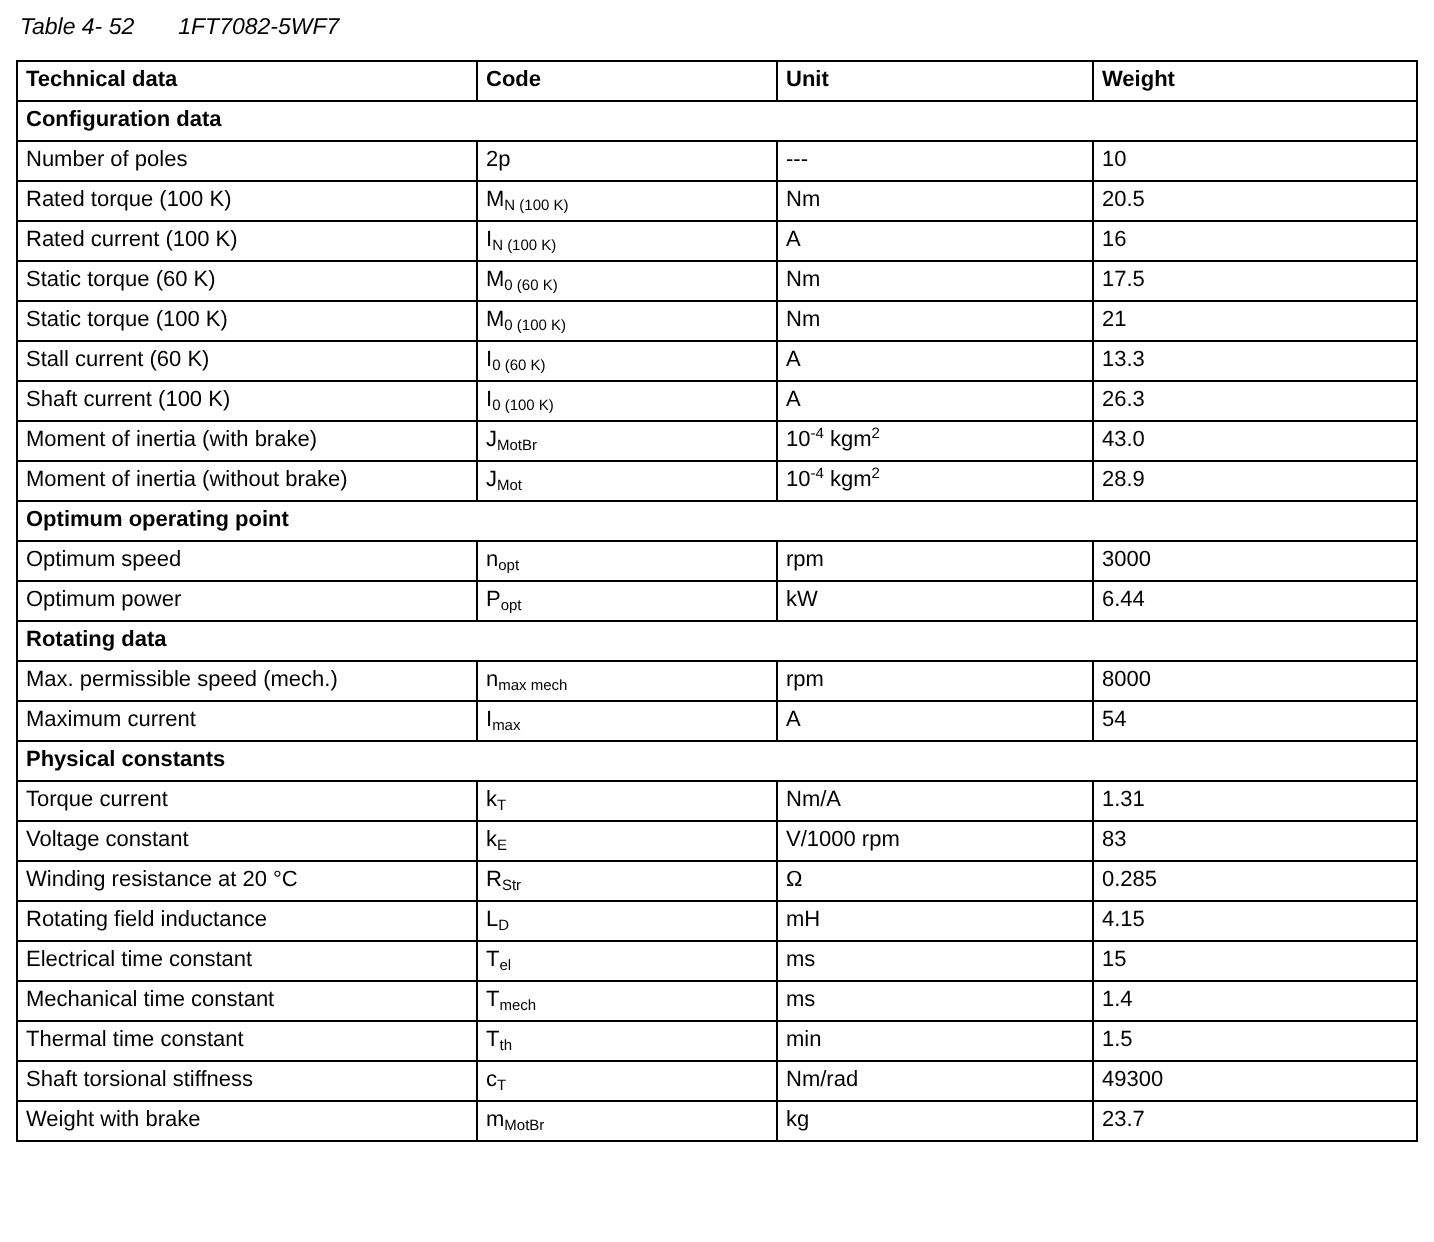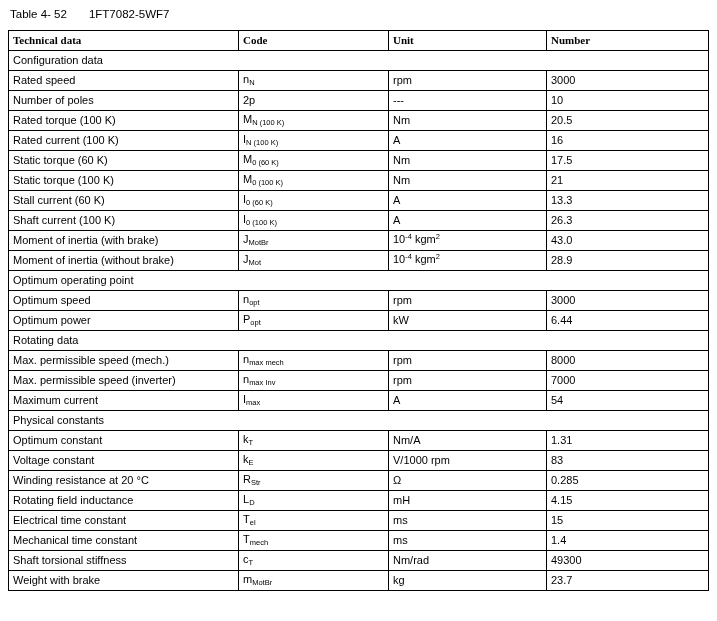--- a/index.html
+++ b/index.html
@@ -20,20 +20,21 @@
     height: 621px;
     box-sizing: border-box;
   }
   .caption {
     position: absolute;
     left: 10px;
     top: 8px;
     font-size: 11.5px;
     color: #000;
     white-space: nowrap;
+    font-style: italic;
   }
   .caption .cap-num {
     margin-right: 22px;
   }
   table.spec {
     position: absolute;
     left: 8px;
     top: 30px;
     width: 700px;
     border-collapse: collapse;
@@ -49,24 +50,23 @@
     overflow: hidden;
     white-space: nowrap;
   }
   .col-a { width: 230px; }
   .col-b { width: 150px; }
   .col-c { width: 158px; }
   .col-d { width: 162px; }
 
   tr.header td {
     font-weight: bold;
-    font-family: Liberation Serif, serif;
   }
   tr.section td {
-    font-weight: normal;
+    font-weight: bold;
   }
   .section-cell {
     font-weight: bold;
   }
   sub {
     font-size: 7.5px;
     vertical-align: baseline;
     position: relative;
     top: 2px;
   }
@@ -94,30 +94,24 @@
       <col class="col-a">
         <col class="col-b">
         <col class="col-c">
         <col class="col-d">
     </colgroup>
     <tbody id="table-body">
         <tr class="header">
           <td>Technical data</td>
           <td>Code</td>
           <td>Unit</td>
-          <td>Number</td>
+          <td>Weight</td>
         </tr>
         <tr class="section">
           <td class="section-cell" colspan="4">Configuration data</td>
-        </tr>
-        <tr>
-          <td>Rated speed</td>
-          <td><span class="codeitalic">n</span><sub>N</sub></td>
-          <td>rpm</td>
-          <td>3000</td>
         </tr>
         <tr>
           <td>Number of poles</td>
           <td><span class="codeitalic">2p</span></td>
           <td>---</td>
           <td>10</td>
         </tr>
         <tr>
           <td>Rated torque (100 K)</td>
           <td><span class="codeitalic">M</span><sub>N (100 K)</sub></td>
@@ -184,36 +178,30 @@
         <tr class="section">
           <td class="section-cell" colspan="4">Rotating data</td>
         </tr>
         <tr>
           <td>Max. permissible speed (mech.)</td>
           <td><span class="codeitalic">n</span><sub>max mech</sub></td>
           <td>rpm</td>
           <td>8000</td>
         </tr>
         <tr>
-          <td>Max. permissible speed (inverter)</td>
-          <td><span class="codeitalic">n</span><sub>max Inv</sub></td>
-          <td>rpm</td>
-          <td>7000</td>
-        </tr>
-        <tr>
           <td>Maximum current</td>
           <td><span class="codeitalic">I</span><sub>max</sub></td>
           <td>A</td>
           <td>54</td>
         </tr>
         <tr class="section">
           <td class="section-cell" colspan="4">Physical constants</td>
         </tr>
         <tr>
-          <td>Optimum constant</td>
+          <td>Torque current</td>
           <td><span class="codeitalic">k</span><sub>T</sub></td>
           <td>Nm/A</td>
           <td>1.31</td>
         </tr>
         <tr>
           <td>Voltage constant</td>
           <td><span class="codeitalic">k</span><sub>E</sub></td>
           <td>V/1000 rpm</td>
           <td>83</td>
         </tr>
@@ -235,20 +223,26 @@
           <td>ms</td>
           <td>15</td>
         </tr>
         <tr>
           <td>Mechanical time constant</td>
           <td><span class="codeitalic">T</span><sub>mech</sub></td>
           <td>ms</td>
           <td>1.4</td>
         </tr>
         <tr>
+          <td>Thermal time constant</td>
+          <td><span class="codeitalic">T</span><sub>th</sub></td>
+          <td>min</td>
+          <td>1.5</td>
+        </tr>
+        <tr>
           <td>Shaft torsional stiffness</td>
           <td><span class="codeitalic">c</span><sub>T</sub></td>
           <td>Nm/rad</td>
           <td>49300</td>
         </tr>
         <tr>
           <td>Weight with brake</td>
           <td><span class="codeitalic">m</span><sub>MotBr</sub></td>
           <td>kg</td>
           <td>23.7</td>

